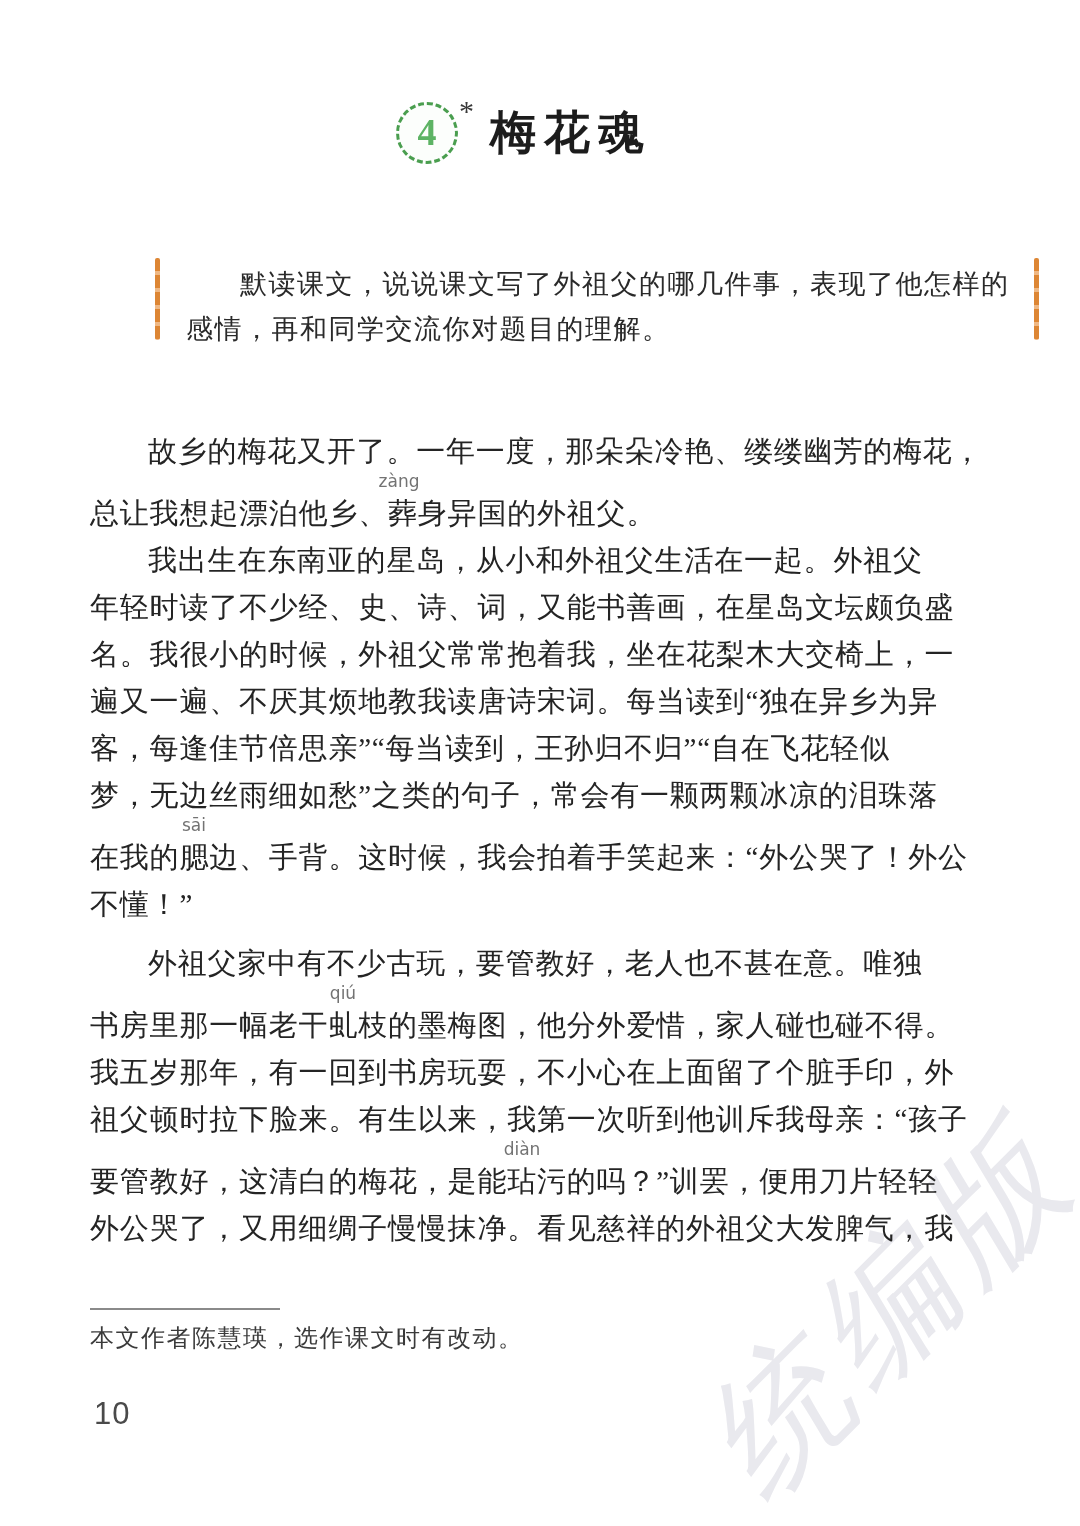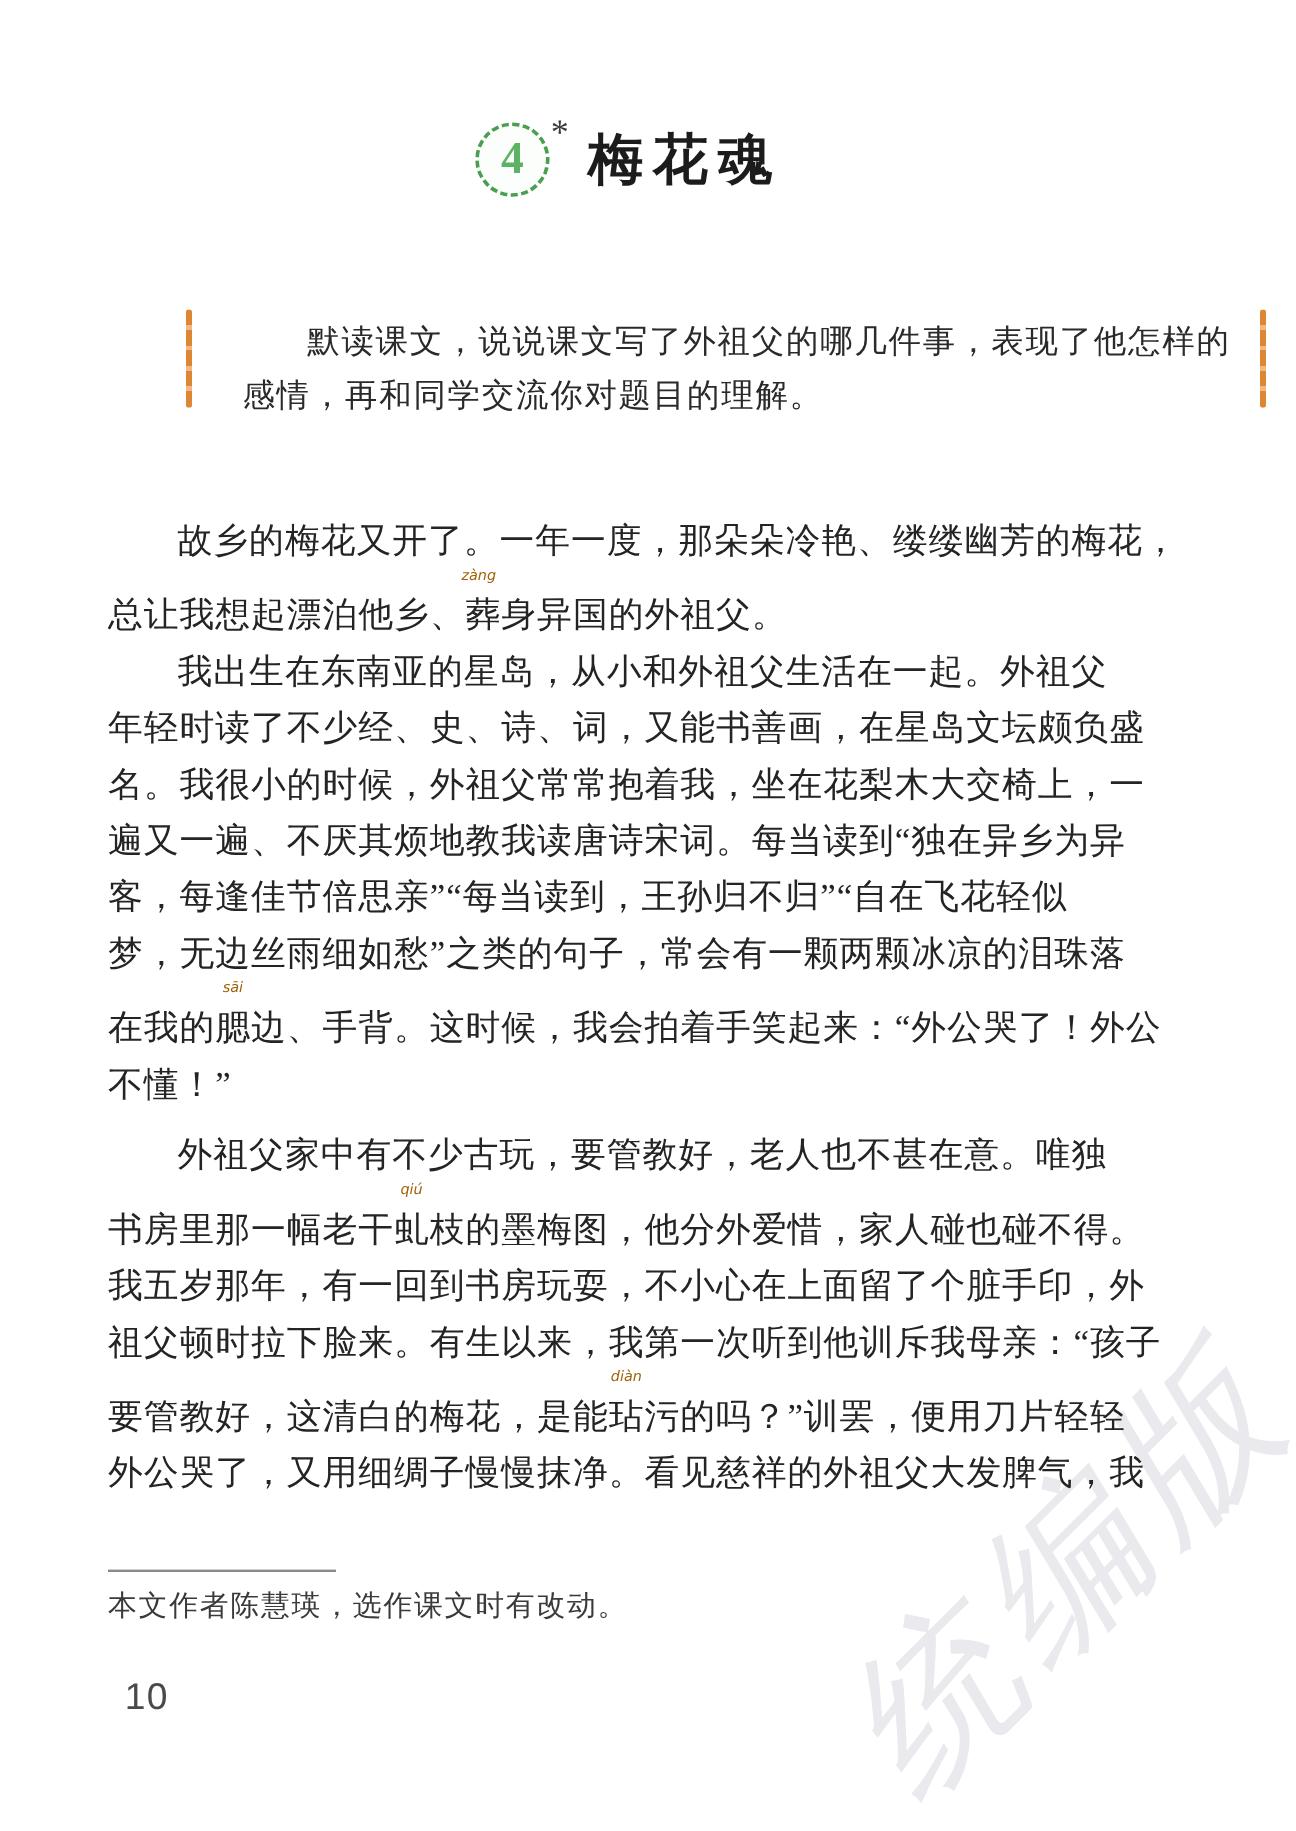--- a/index.html
+++ b/index.html
@@ -63,56 +63,56 @@
   .intro-bar{
     flex:0 0 5px;width:5px;height:82px;
     background:repeating-linear-gradient(180deg,#dd8634 0px,#dd8634 13px,#efb884 13px,#efb884 17px);
     border-radius:2px;
   }
   .intro-text{
     flex:1;padding:4px 24px 0 26px;
     font-size:27px;line-height:45px;
     letter-spacing:1.5px;color:#2a2a2a;
   }
-  .iline{white-space:nowrap;margin-left:16px;}
+  .iline{white-space:nowrap;}
   .indent{text-indent:2em;}
   
   .body-text{
     position:absolute;left:90px;top:428px;width:880px;
   }
   .bline{
     position:relative;
     font-size:29px;line-height:47px;
     letter-spacing:0.8px;color:#242424;
     white-space:nowrap;
   }
   .has-pinyin{margin-top:15px;}
   .para-gap{margin-top:12px;}
   .pinyin{
     position:absolute;top:-17px;
     transform:translateX(-50%);
     font-family:"DejaVu Sans","Liberation Sans",sans-serif;
-    font-size:12px;letter-spacing:0;
-    color:#a16207;line-height:1;font-style:italic;
+    font-size:17px;letter-spacing:0;
+    color:#737373;line-height:1;
   }
   
   .footnote-rule{
     position:absolute;left:90px;top:1308px;width:190px;
     border-top:2px solid #8a8a8a;
   }
   .footnote{
     position:absolute;left:90px;top:1322px;
     font-size:24px;letter-spacing:1.5px;color:#3a3a3a;
     white-space:nowrap;
   }
   
   .page-num{
     position:absolute;left:94px;top:1396px;
     font-family:"Liberation Sans","DejaVu Sans",sans-serif;
-    font-size:31px;color:#4a4a4a;letter-spacing:1px;margin-left:10px;
+    font-size:31px;color:#4a4a4a;letter-spacing:1px;
   }
 </style>
 </head>
 <body>
 
 <div class="page">
 
   <div class="watermark">统编版</div>
 
   <div class="content">

